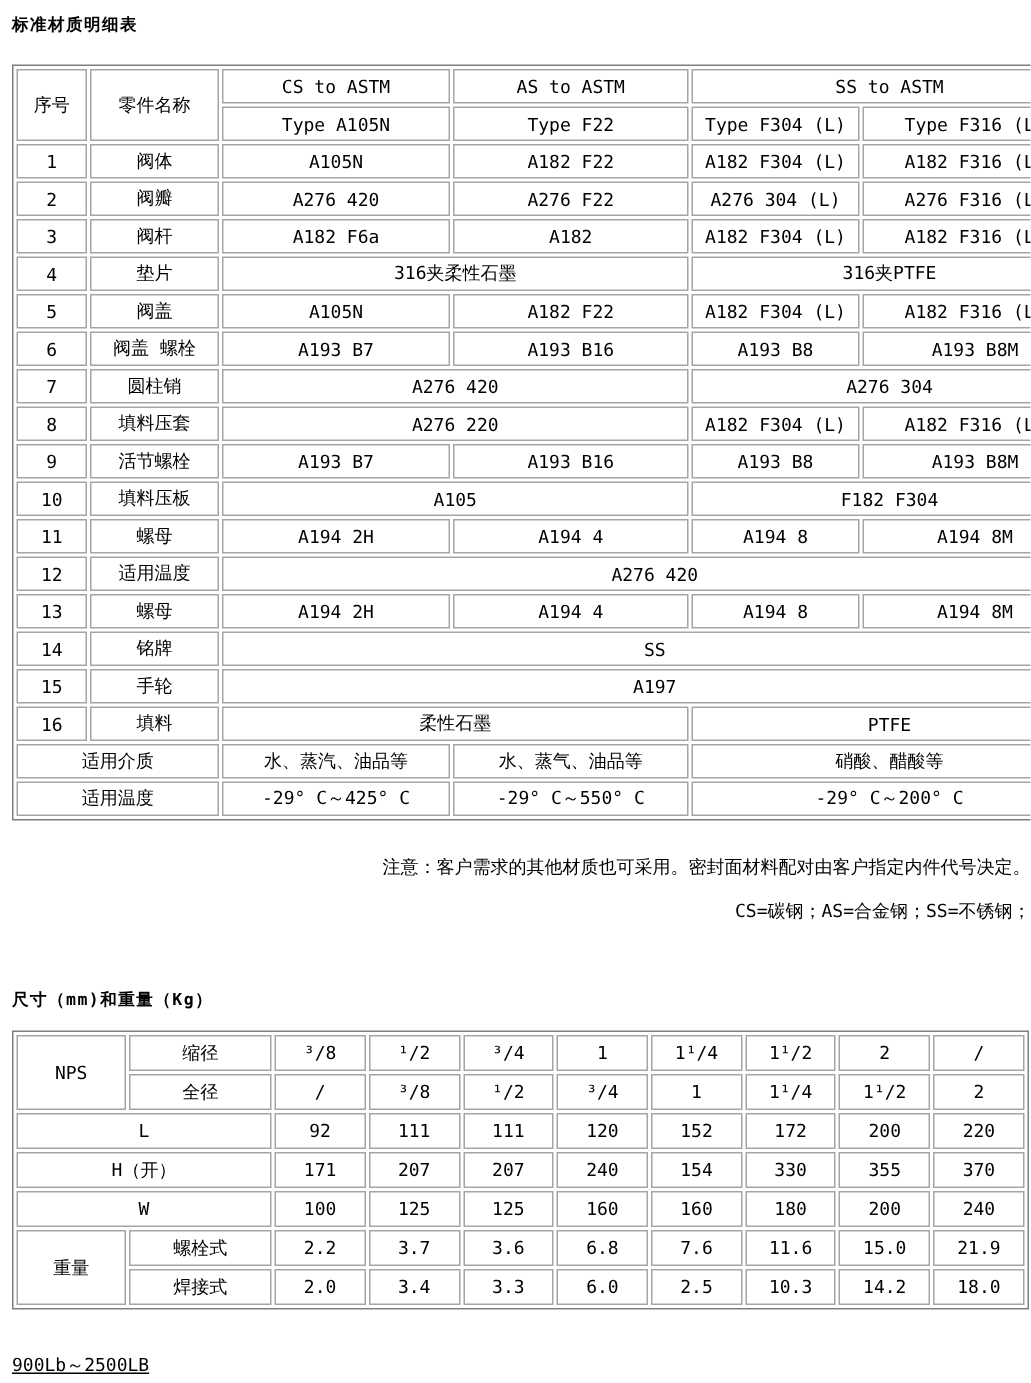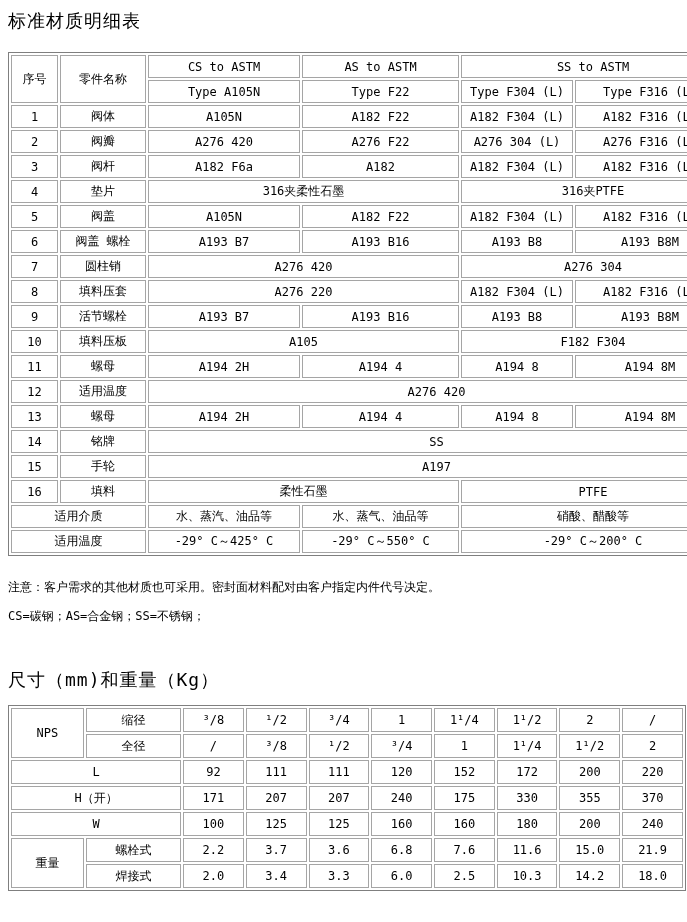--- a/index.html
+++ b/index.html
@@ -2,23 +2,23 @@
 <html><head>
 <meta charset="utf-8">
 <style>
   html,body{margin:0;padding:0;background:#ffffff;}
   body{
     width:687px;height:922px;overflow:hidden;position:relative;
     font-family:"DejaVu Sans Mono","DejaVu Sans",monospace;
     font-size:12px;color:#000000;
   }
   .doc-title{
-    font-weight:normal;font-size:18px;margin:9px 0 0 8px;letter-spacing:1px;
-  }
-  .note{margin:12px 0 0 8px;}
+    font-weight:bold;font-size:11px;margin:9px 0 0 8px;letter-spacing:1px;
+  }
+  .note{margin:12px 0 0 8px;text-align:right;}
   .note.first{margin-top:23px;}
   table{
     border-collapse:separate;border-spacing:2px;table-layout:fixed;
     border:1px solid #7f7f7f;background:#ffffff;margin-left:8px;
   }
   td{
     border:1px solid #a5a5a5;text-align:center;vertical-align:middle;
     padding:0 2px;overflow:hidden;white-space:nowrap;font-size:12px;
   }
   .t1{width:704px;margin-top:19px;}
@@ -233,21 +233,21 @@
     <td>172</td>
     <td>200</td>
     <td>220</td>
   </tr>
   <tr>
     <td colspan="2">H（开）</td>
     <td>171</td>
     <td>207</td>
     <td>207</td>
     <td>240</td>
-    <td>175</td>
+    <td>154</td>
     <td>330</td>
     <td>355</td>
     <td>370</td>
   </tr>
   <tr>
     <td colspan="2">W</td>
     <td>100</td>
     <td>125</td>
     <td>125</td>
     <td>160</td>

